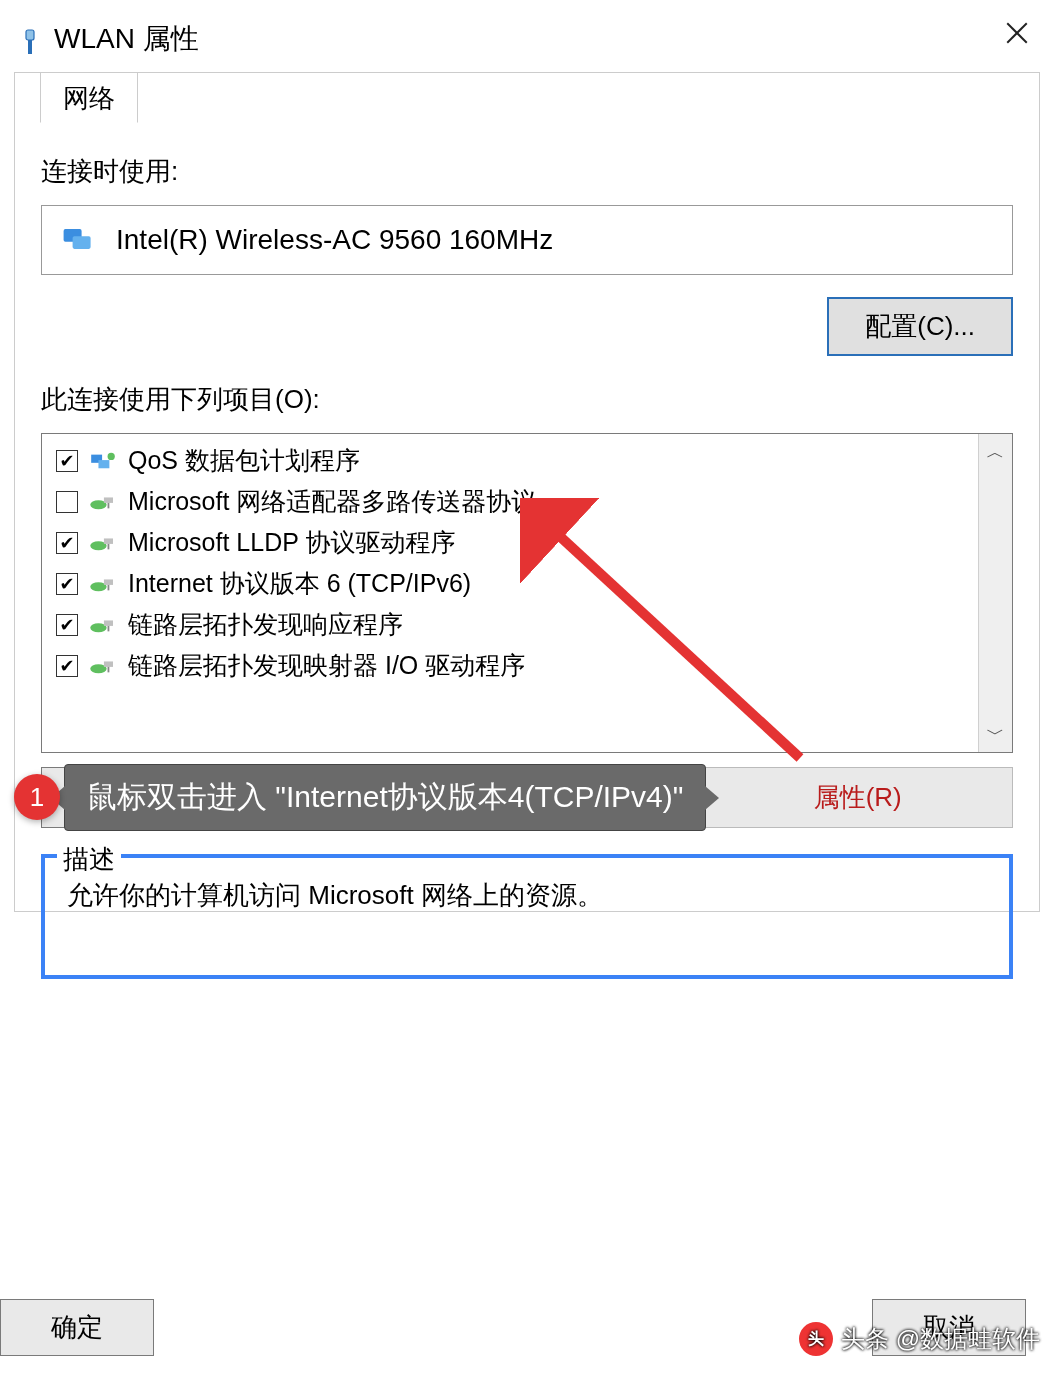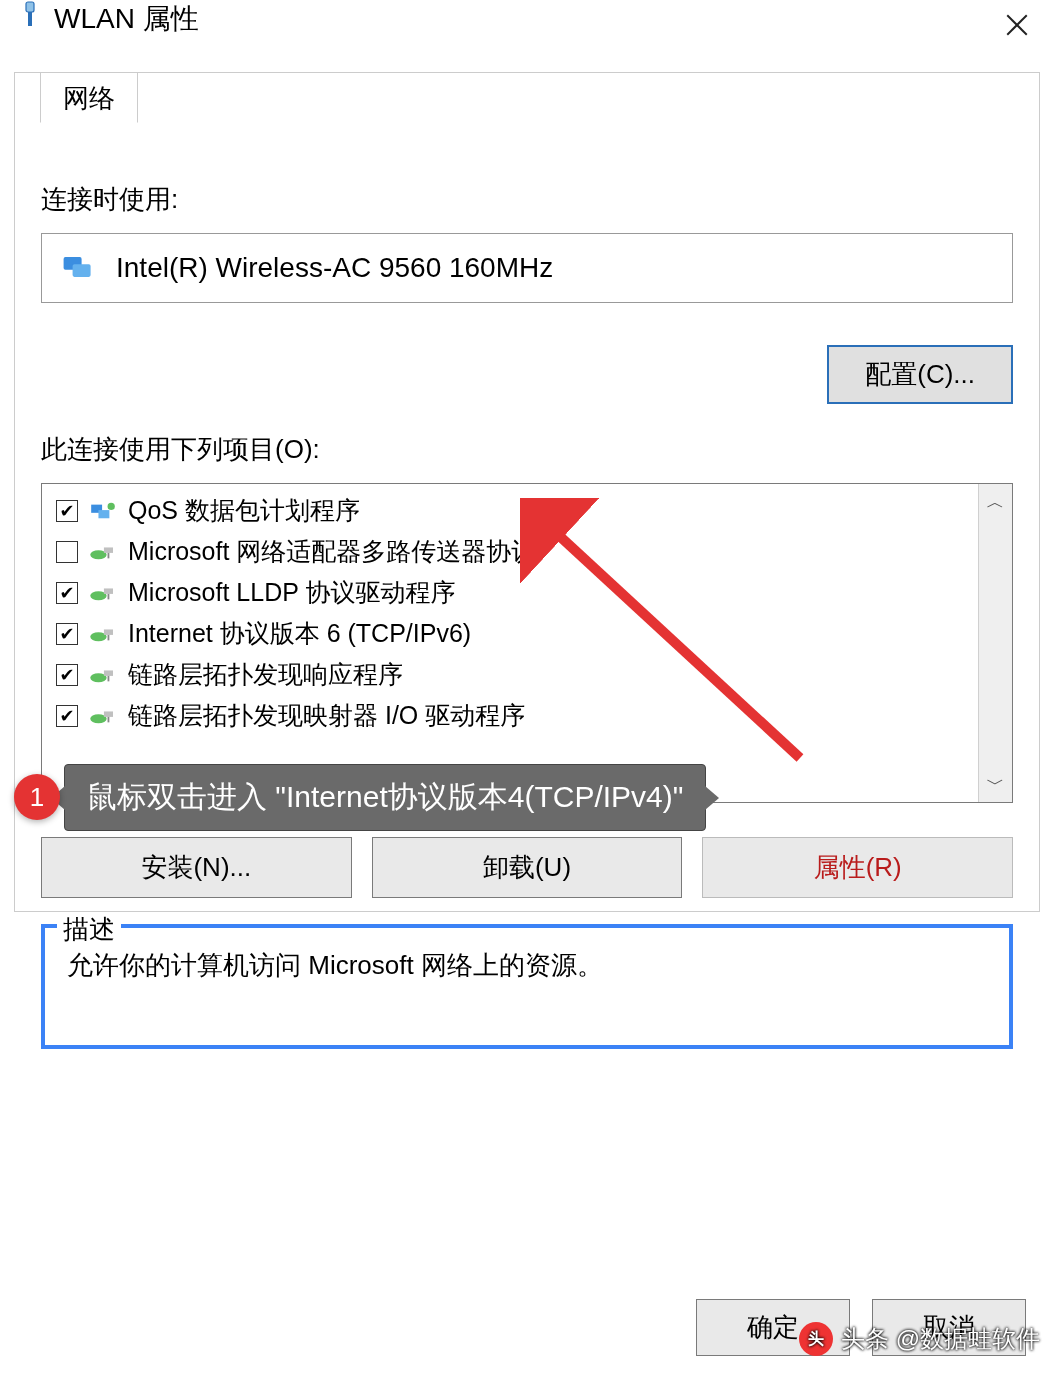--- a/index.html
+++ b/index.html
@@ -8,21 +8,21 @@
   font-size: 26px;
   background: #fff;
   color: #000;
   width: 1054px;
   height: 1380px;
   overflow: hidden;
   position: relative;
 }
 .titlebar {
   display: flex;
-  align-items: flex-start;
+  align-items: flex-end;
   height: 58px;
   padding: 0 12px 0 18px;
 }
 .titlebar-icon {
   width: 24px;
   height: 30px;
   display: flex;
   align-items: center;
   justify-content: center;
   margin-right: 12px;
@@ -54,41 +54,39 @@
   border: 1px solid #ccc;
   border-bottom: 1px solid #fff;
   padding: 8px 22px 6px 22px;
   background: #fff;
   font-size: 26px;
   margin-bottom: 30px;
 }
 .section-label {
   font-size: 26px;
   margin-bottom: 16px;
-  margin-top: 28px;
 }
 .adapter-box {
   border: 1px solid #999;
   padding: 18px 18px;
   display: flex;
   align-items: center;
   gap: 20px;
   margin-bottom: 22px;
 }
 .adapter-icon { width: 36px; height: 30px; }
 .adapter-name { font-size: 28px; }
 .config-row { text-align: right; margin-bottom: 26px; }
 .btn {
   border: 1px solid #7a7a7a;
   background: #e9e9e9;
   font-size: 26px;
   padding: 10px 36px;
   cursor: pointer;
   font-family: inherit;
-  margin-top: 20px;
 }
 .btn.focus { border: 2px solid #2a6fb8; background: #e0e0e0; }
 .items-box {
   border: 1px solid #7a7a7a;
   height: 320px;
   display: flex;
   margin-bottom: 14px;
 }
 .items-list {
   flex: 1;
@@ -150,21 +148,21 @@
   background: #fff;
   padding: 0 6px;
   font-size: 26px;
 }
 .fieldset-text { font-size: 26px; line-height: 1.5; }
 .footer {
   position: absolute;
   bottom: 0;
   left: 0; right: 0;
   display: flex;
-  justify-content: flex-end;
+  justify-content: space-between;
   gap: 22px;
   padding: 20px 28px 24px 0;
 }
 .footer .btn { padding: 10px 50px; }
 .annotation-badge {
   position: absolute;
   left: 14px; top: 774px;
   width: 46px; height: 46px;
   border-radius: 50%;
   background: #e43333;

